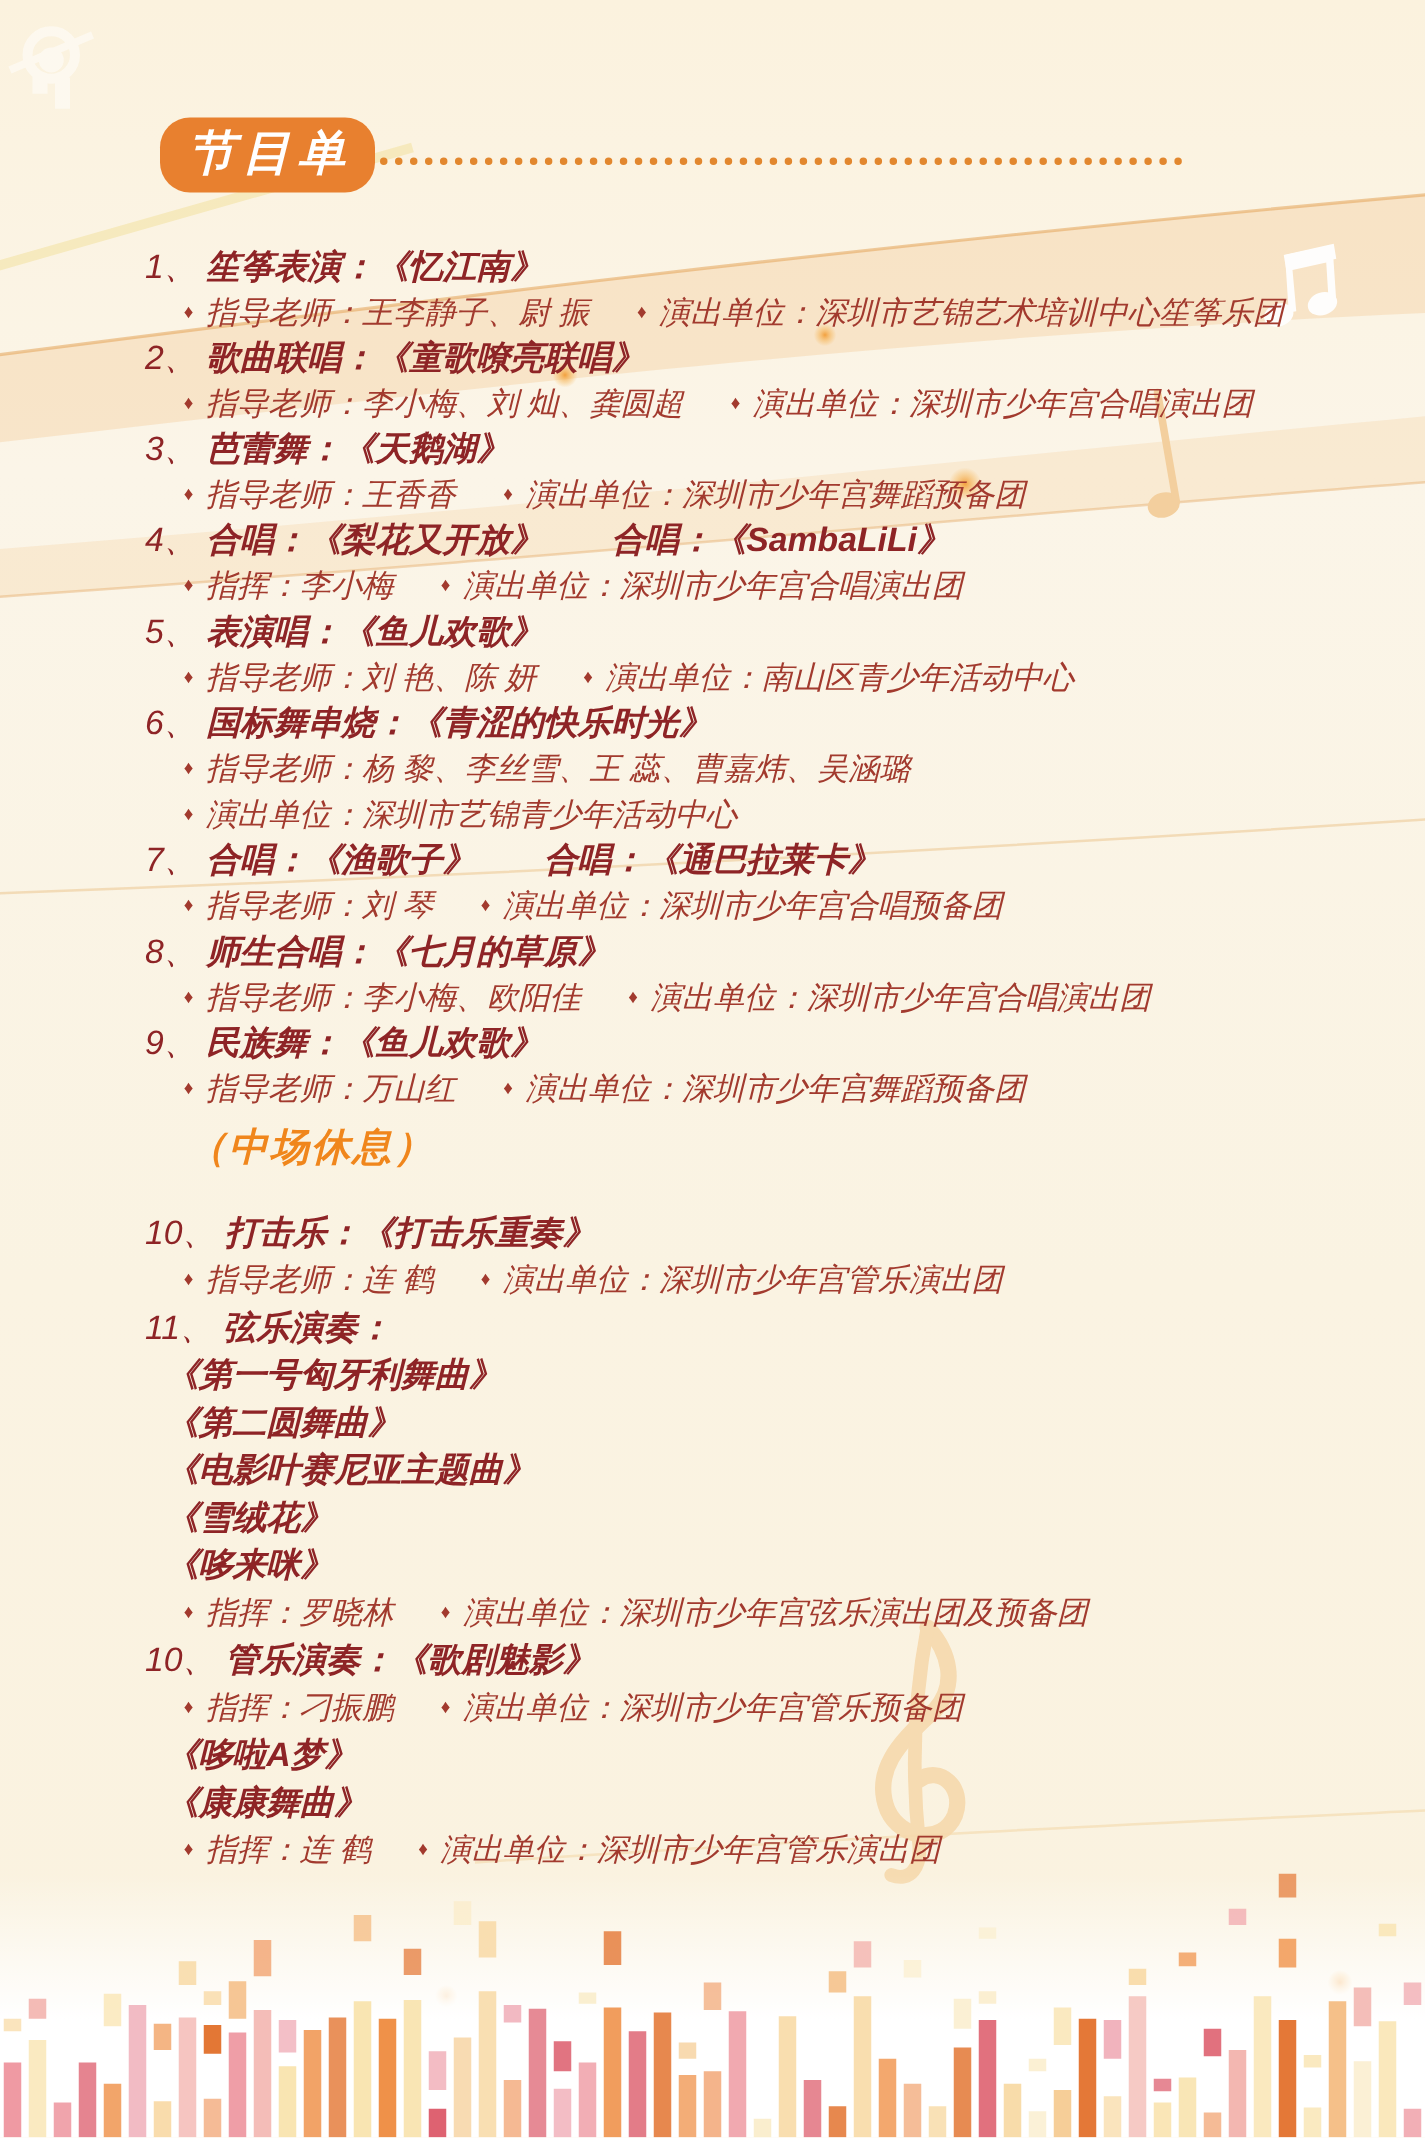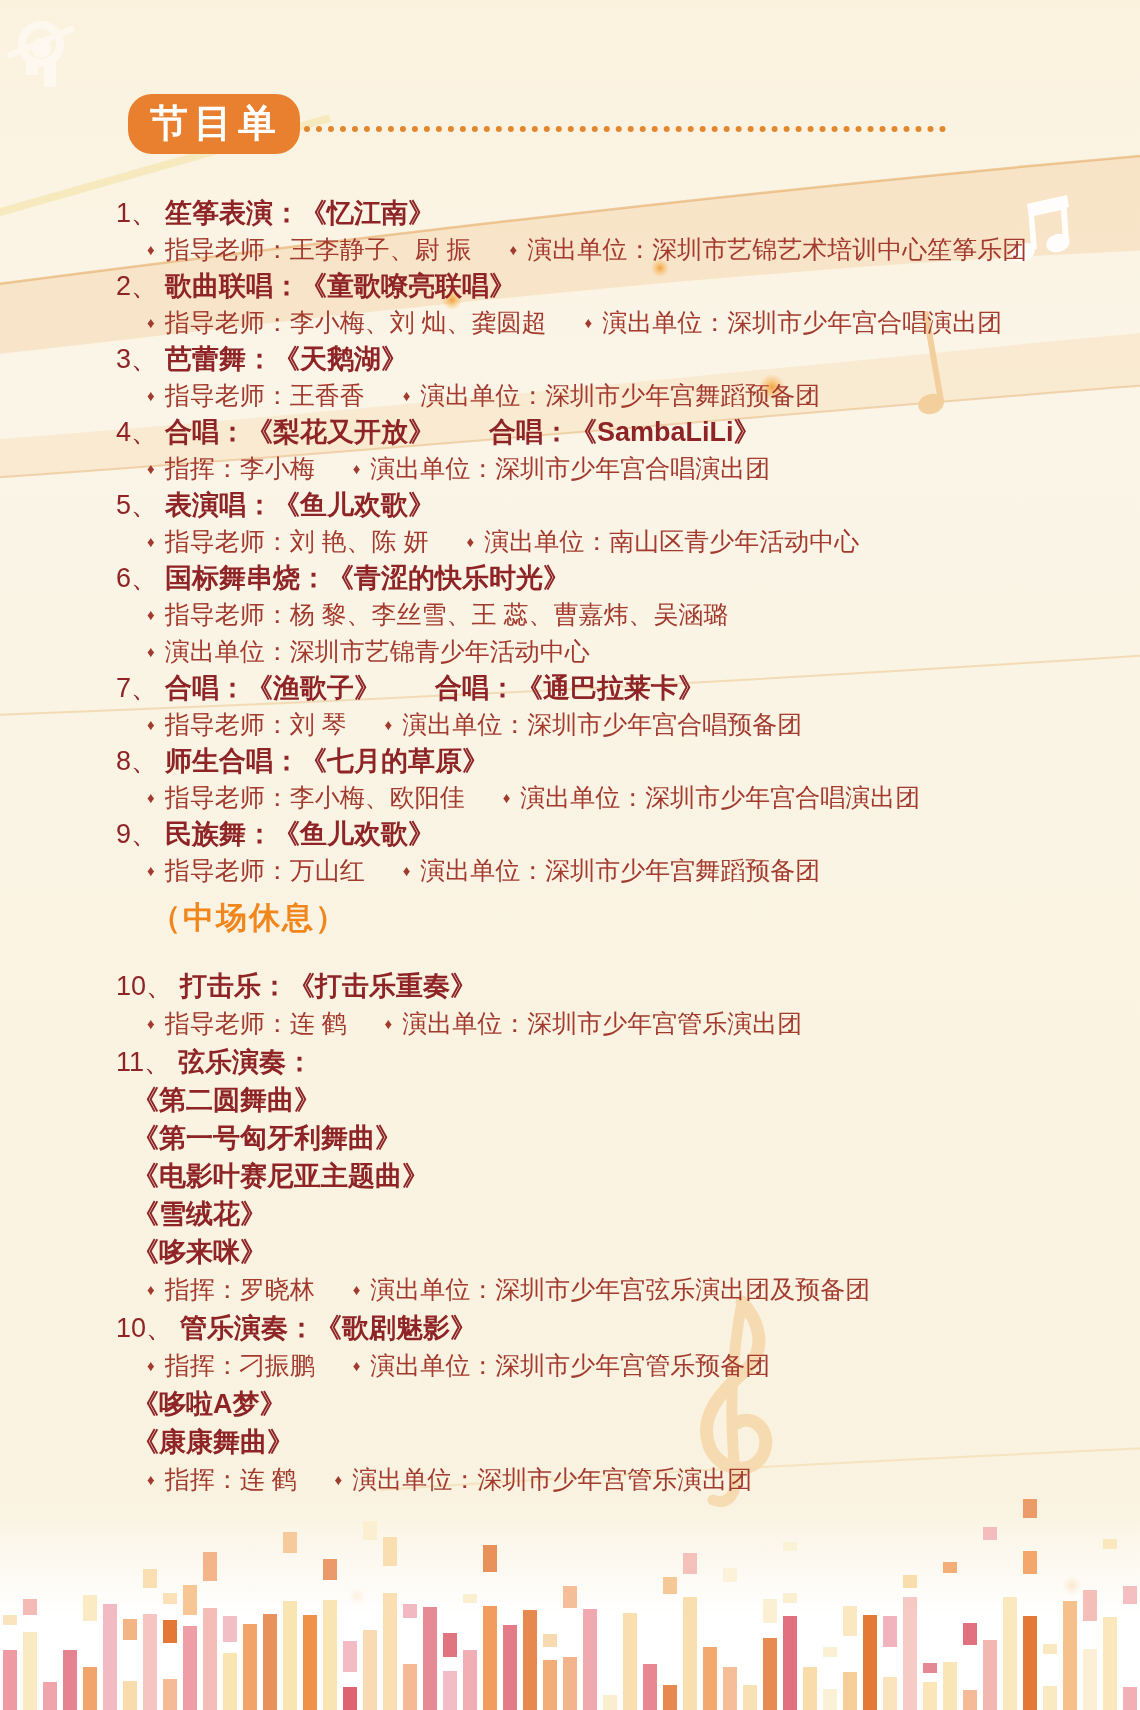--- a/index.html
+++ b/index.html
@@ -1,18 +1,18 @@
 <!DOCTYPE html>
 <html style="--badge-orange: #E8802F; --dot-orange: #E2872E; --title-red: #8E2426; --detail-red: #A23A2E; --intermission-orange: #F0861C;"><head>
 <meta charset="utf-8">
 <style>
   html,body{margin:0;padding:0;}
   body{width:1140px;height:1710px;font-family:"Liberation Sans","DejaVu Sans",sans-serif;}
   .page{position:relative;width:1140px;height:1710px;overflow:hidden;
-        background:linear-gradient(180deg,#FBF2DE 0%,#FBF5E8 22%,#FAF3E2 60%,#FAF2DF 100%);}
+        background:linear-gradient(180deg,#FBF2DE 0%,#FBF5E8 22%,#FAF3E2 60%,#FAF2DF 100%);font-style:italic;}
   .bg-decor{position:absolute;left:0;top:0;z-index:1;pointer-events:none;}
   .bottom-fade{position:absolute;left:0;bottom:0;width:100%;height:210px;z-index:2;
         background:linear-gradient(180deg,rgba(255,255,255,0) 0%,#ffffff 55%);}
   
   .badge{position:absolute;left:128px;top:94px;z-index:4;background:var(--badge-orange,#E8802F);
         color:#fff;font-size:38px;font-weight:700;letter-spacing:6px;line-height:1;
         padding:10px 18px 12px 22px;border-radius:24px;}
   .dotted{position:absolute;left:304px;top:126px;width:642px;height:0;z-index:4;
         border-top:6px dotted var(--dot-orange,#E2872E);}
   
@@ -455,22 +455,22 @@
           </span>
           <span class="seg">
             <span class="diamond">♦</span>
             <span class="">演出单位：深圳市少年宫管乐演出团</span>
           </span>
         </div>
         <div class="line title-line">
           <span class="num">11、</span>
           <span class="title">弦乐演奏：</span>
         </div>
+        <div class="line song-line">《第一号匈牙利舞曲》</div>
         <div class="line song-line">《第二圆舞曲》</div>
-        <div class="line song-line">《第一号匈牙利舞曲》</div>
         <div class="line song-line">《电影叶赛尼亚主题曲》</div>
         <div class="line song-line">《雪绒花》</div>
         <div class="line song-line">《哆来咪》</div>
         <div class="line detail-line">
           <span class="seg">
             <span class="diamond">♦</span>
             <span class="">指挥：罗晓林</span>
           </span>
           <span class="seg">
             <span class="diamond">♦</span>

